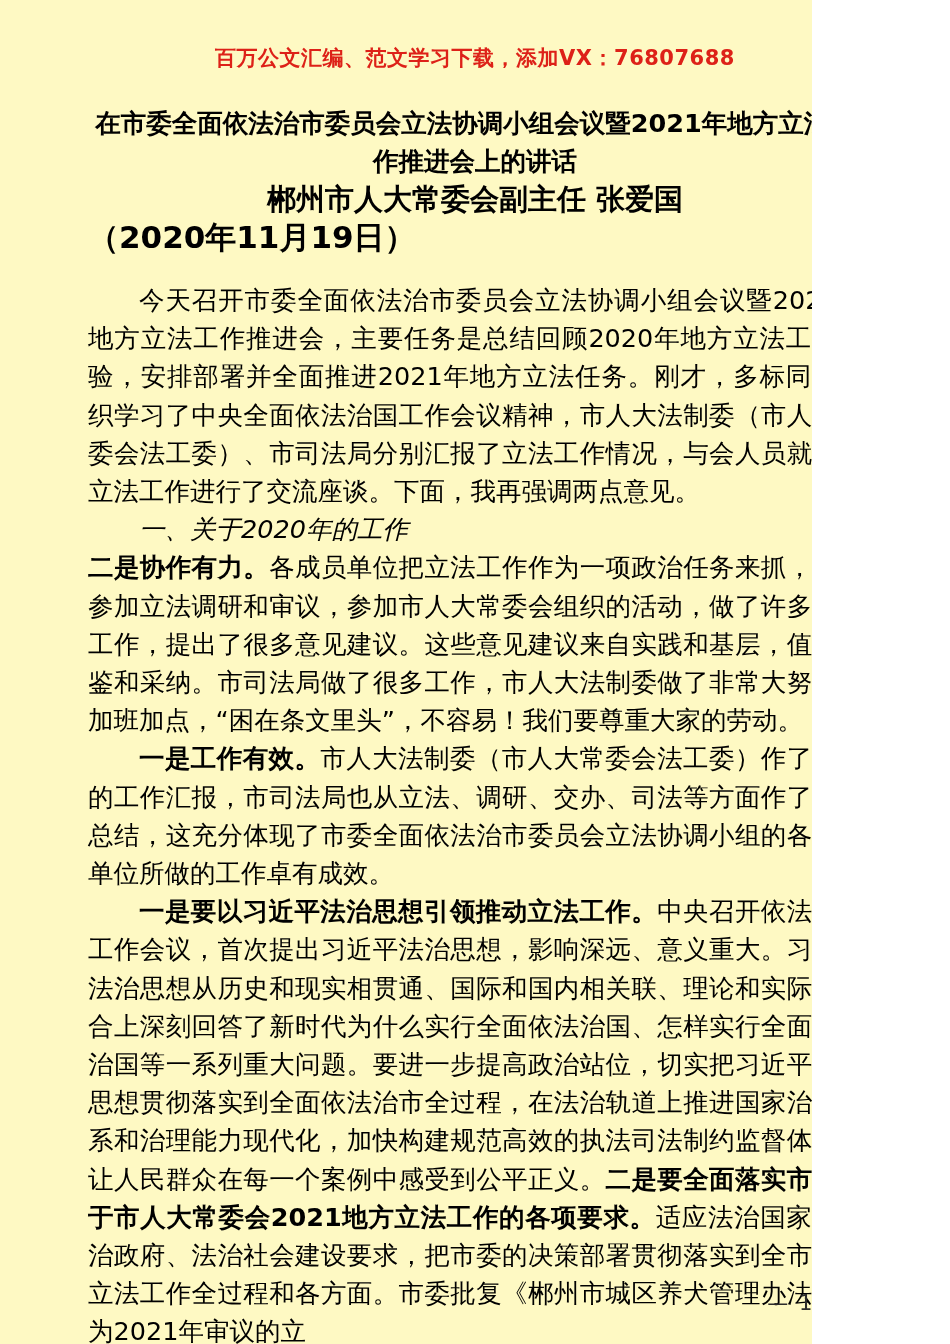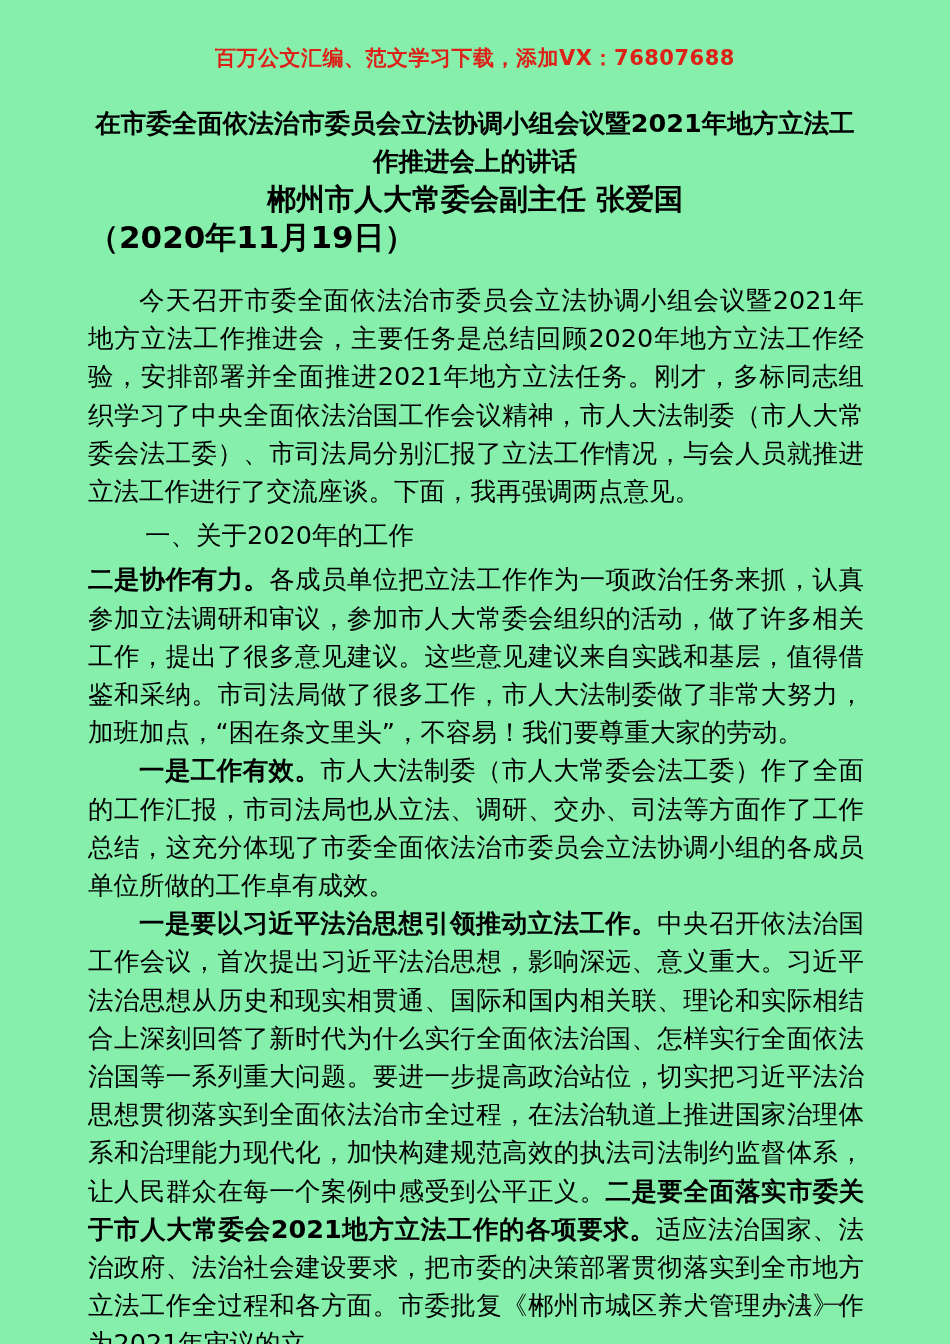--- a/index.html
+++ b/index.html
@@ -6,23 +6,23 @@
     margin: 0;
     padding: 0;
     background: #ffffff;
   }
   body {
     font-family: "DejaVu Sans", "Liberation Sans", sans-serif;
     color: #000000;
   }
   .page {
     position: relative;
-    width: 950px;
+    width: 812px;
     height: 1344px;
-    background: #86efac;
+    background: #fef9c3;
     overflow: hidden;
     box-sizing: border-box;
   }
 
   
   .promo-banner {
     position: absolute;
     top: 44px;
     left: 0;
     width: 950px;
@@ -81,22 +81,23 @@
   .para.indent {
     text-indent: 2em;
   }
   .para b, .para .bold {
     font-weight: 700;
   }
   .heading-line {
     font-size: 25.5px;
     line-height: 38.2px;
     text-indent: 2em;
-    margin: 6px;
+    margin: 0;
     font-weight: 400;
+    font-style: italic;
   }
 
   
   .page-footer {
     position: absolute;
     left: 0;
     top: 1288px;
     width: 950px;
     text-align: right;
     padding-right: 104px;

